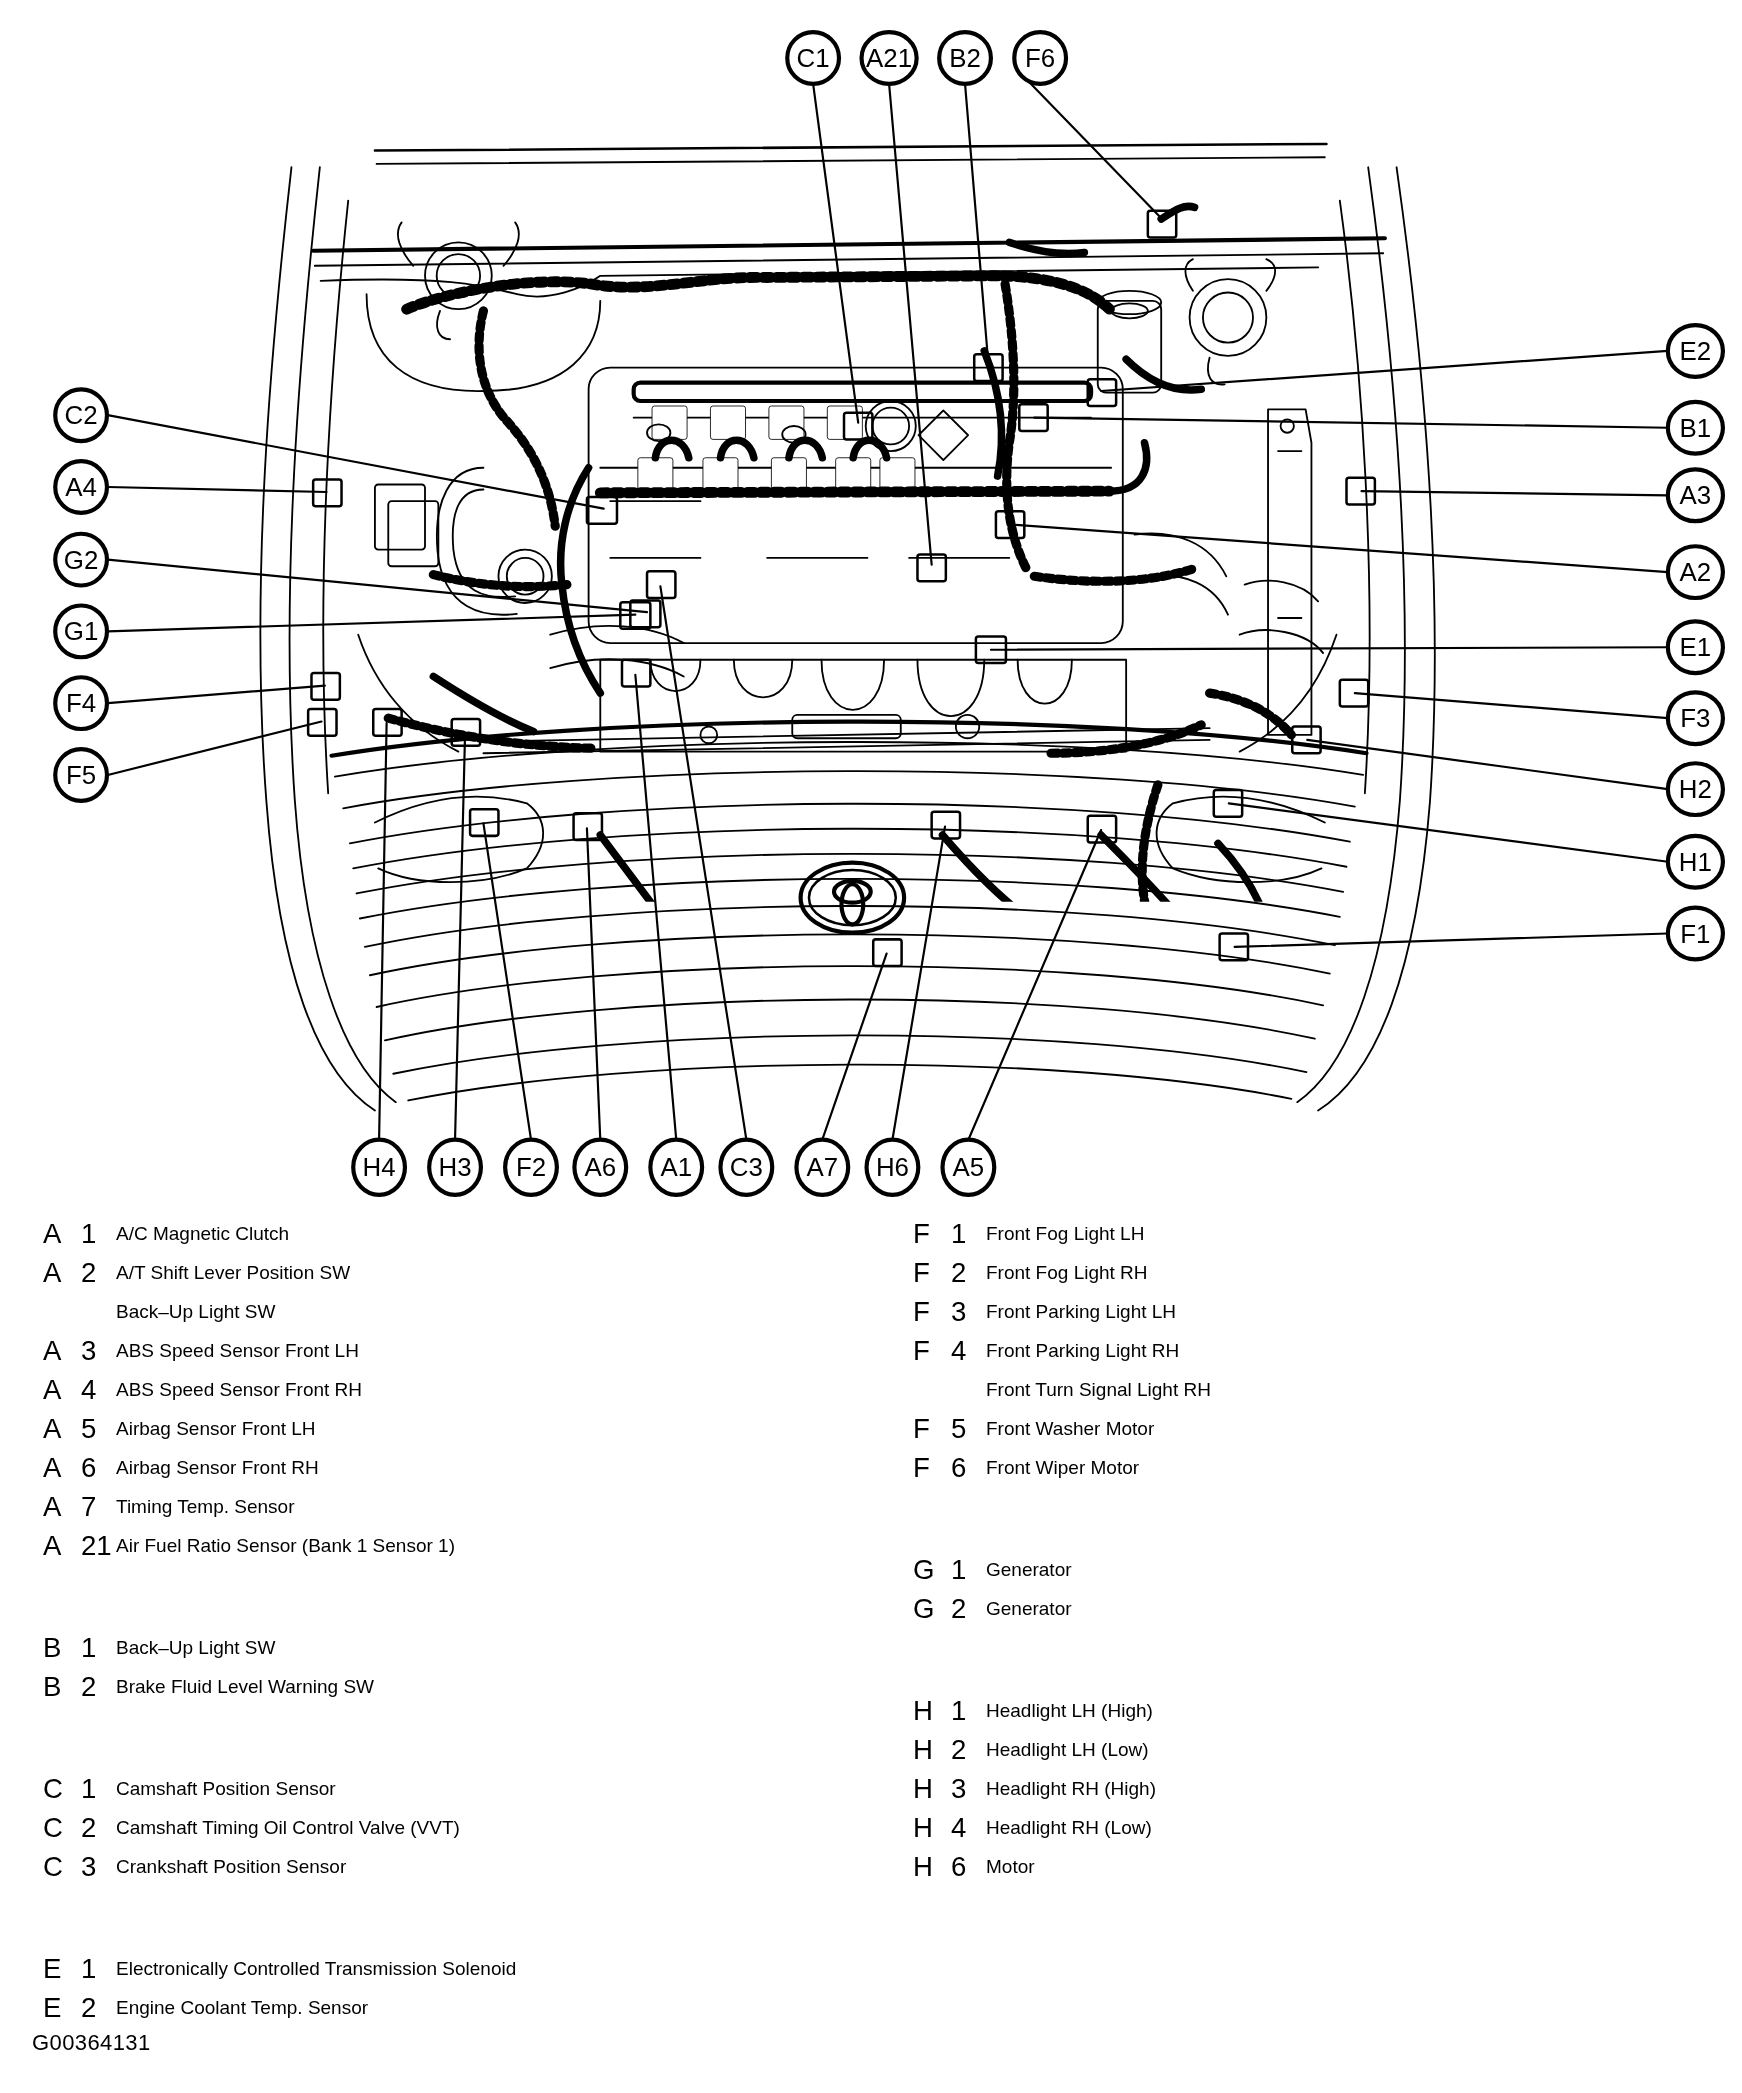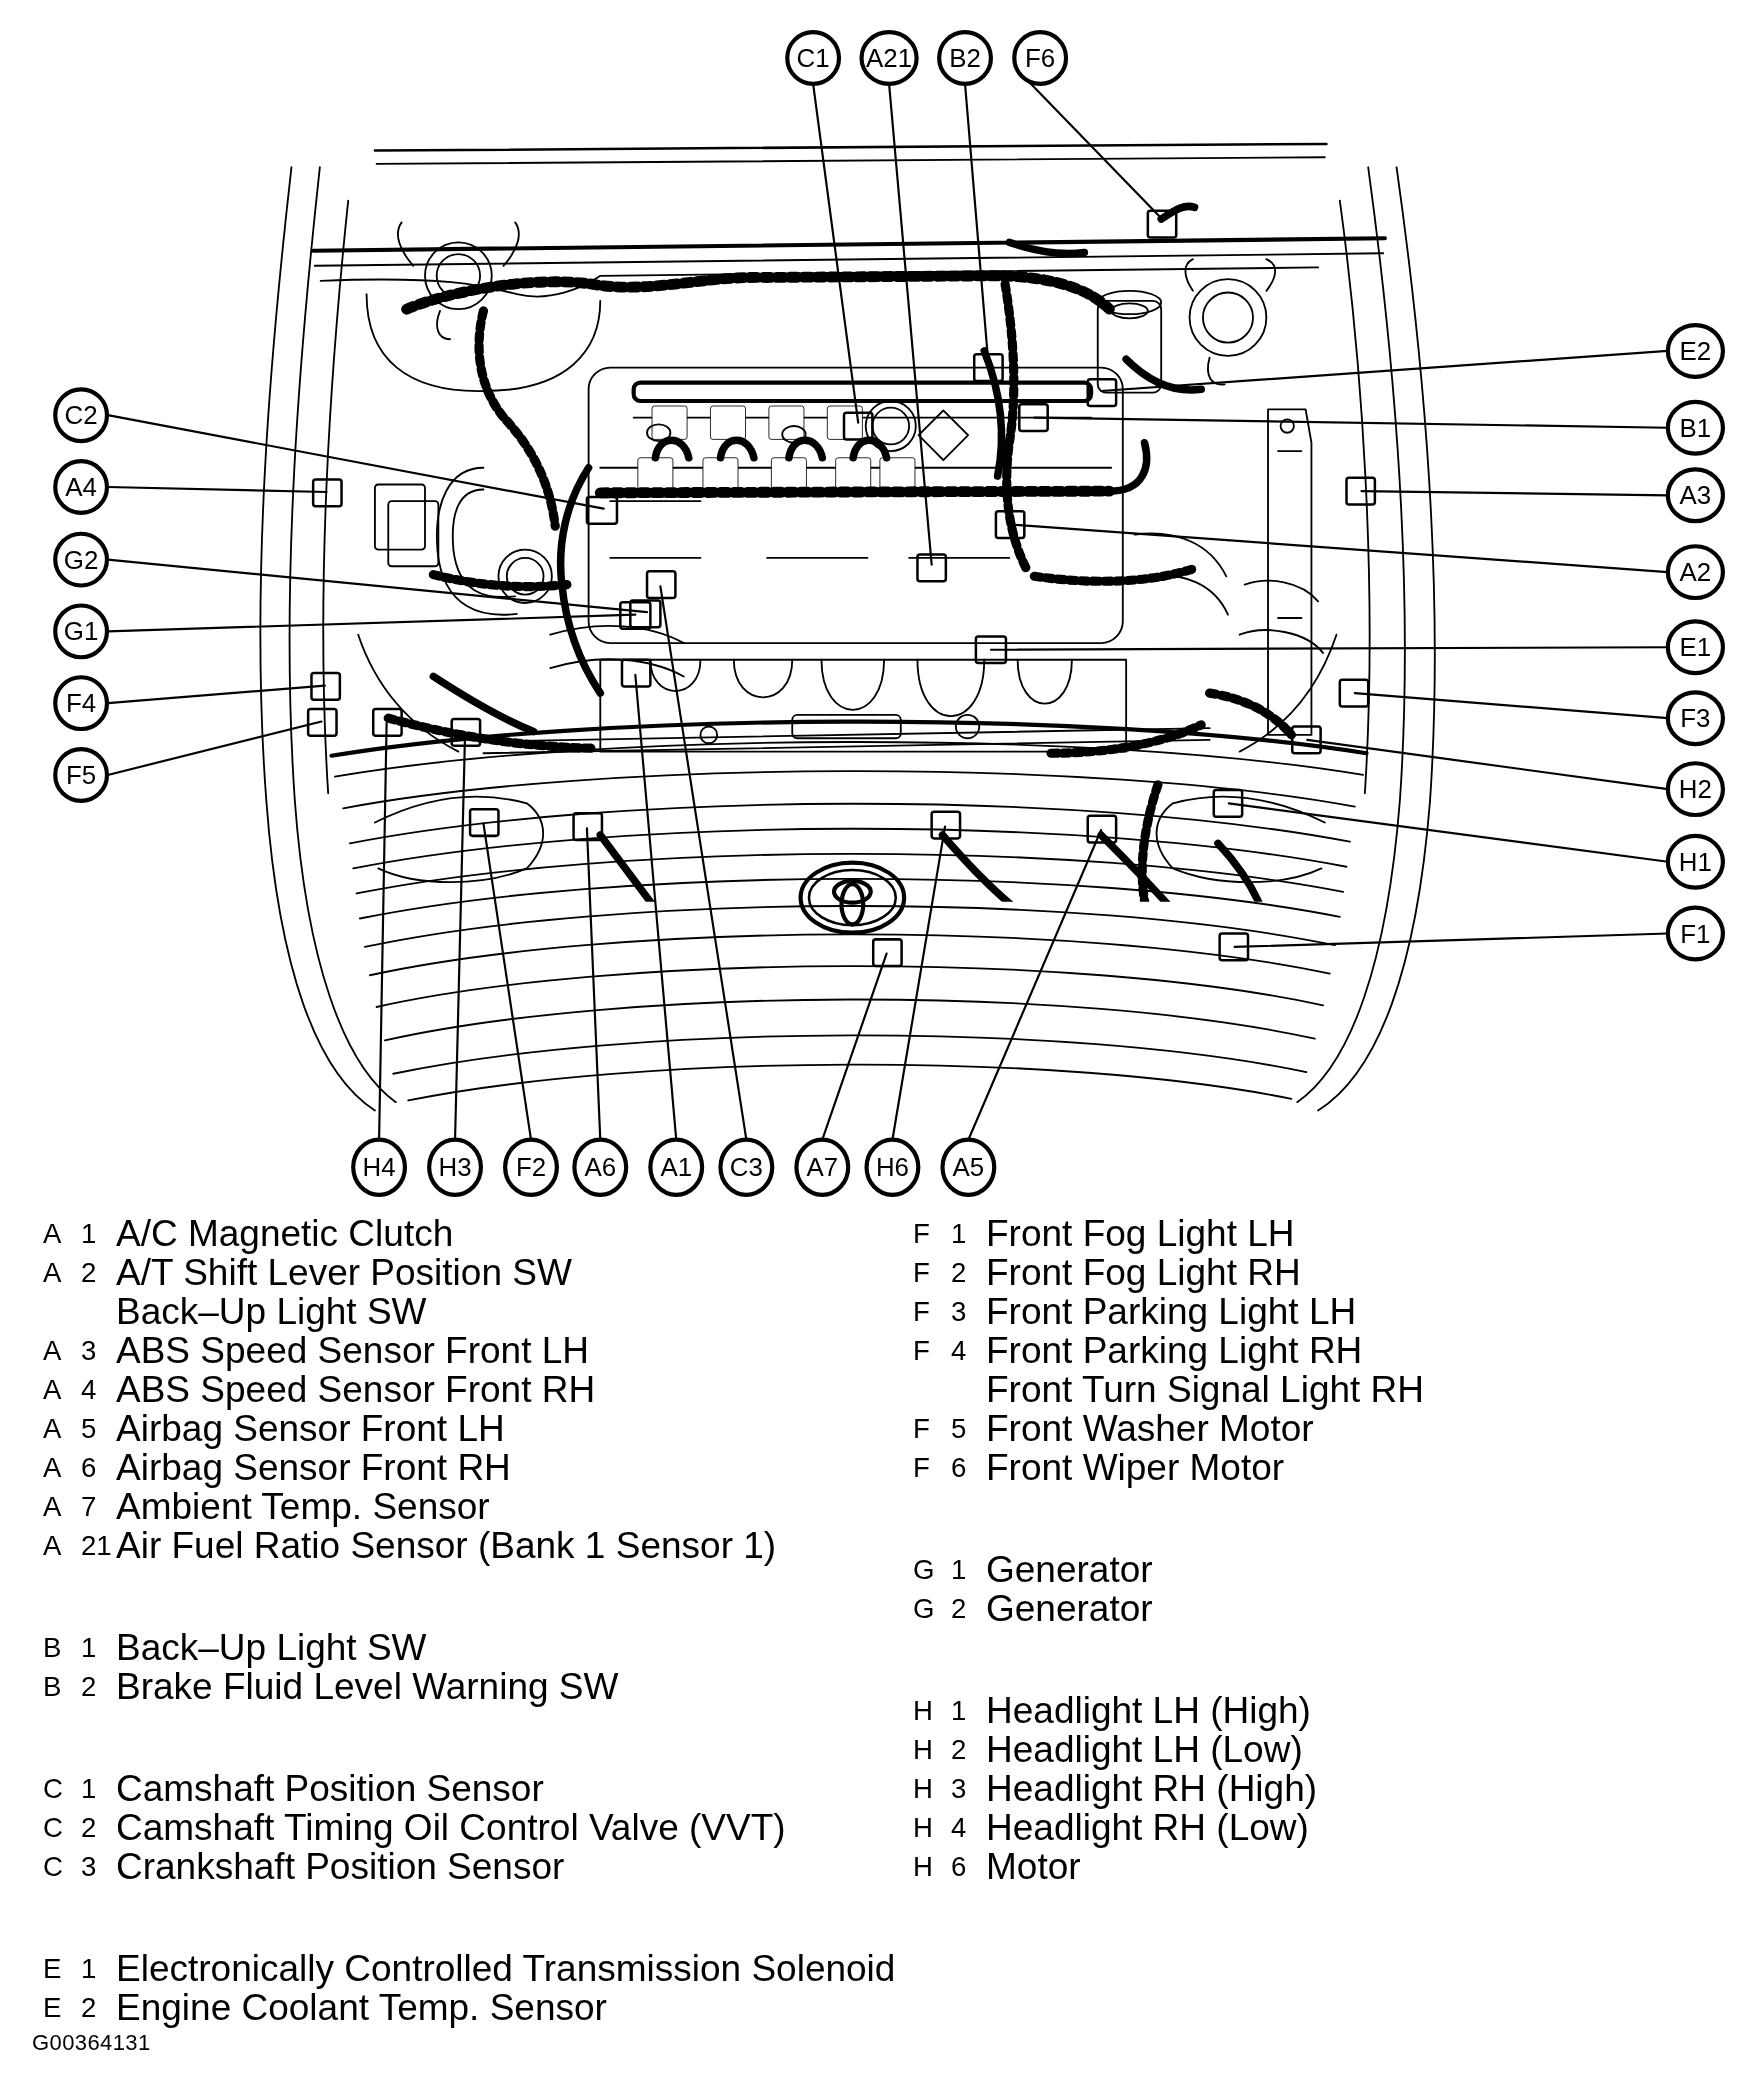--- a/index.html
+++ b/index.html
@@ -15,21 +15,21 @@
   
   #legend{position:absolute;left:0;top:1215px;width:1742px;height:878px;}
   .legcol{position:absolute;top:0;}
   .legcol.left{left:43px;width:835px;}
   .legcol.right{left:913px;width:818px;}
 
   .leg-row{display:flex;align-items:flex-start;height:39px;}
   .leg-row.gap{height:63px;}
   .leg-letter{width:38px;flex:0 0 38px;font-size:27.6px;line-height:38px;letter-spacing:0px;}
   .leg-num{width:35px;flex:0 0 35px;font-size:27.6px;line-height:38px;}
-  .leg-desc{font-size:37px;line-height:38px;white-space:nowrap;}
+  .leg-desc{font-size:19px;line-height:38px;white-space:nowrap;}
   .leg-cont .leg-letter,.leg-cont .leg-num{visibility:hidden;}
 
   #doc-id{position:absolute;left:32px;top:2030px;font-size:22px;letter-spacing:0.4px;}
 </style>
 </head>
 <body>
 
 <div id="sheet">
 
   <div id="diagram">
@@ -436,21 +436,21 @@
           <span class="leg-desc">Airbag Sensor Front LH</span>
         </div>
         <div class="leg-row">
           <span class="leg-letter">A</span>
           <span class="leg-num">6</span>
           <span class="leg-desc">Airbag Sensor Front RH</span>
         </div>
         <div class="leg-row">
           <span class="leg-letter">A</span>
           <span class="leg-num">7</span>
-          <span class="leg-desc">Ambient Temp. Sensor</span>
+          <span class="leg-desc">Timing Temp. Sensor</span>
         </div>
         <div class="leg-row">
           <span class="leg-letter">A</span>
           <span class="leg-num">21</span>
           <span class="leg-desc">Air Fuel Ratio Sensor (Bank 1 Sensor 1)</span>
         </div>
         <div class="leg-row gap"></div>
         <div class="leg-row">
           <span class="leg-letter">B</span>
           <span class="leg-num">1</span>

